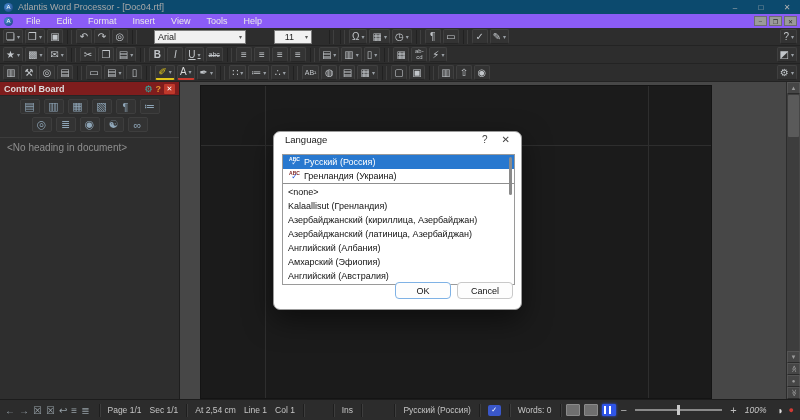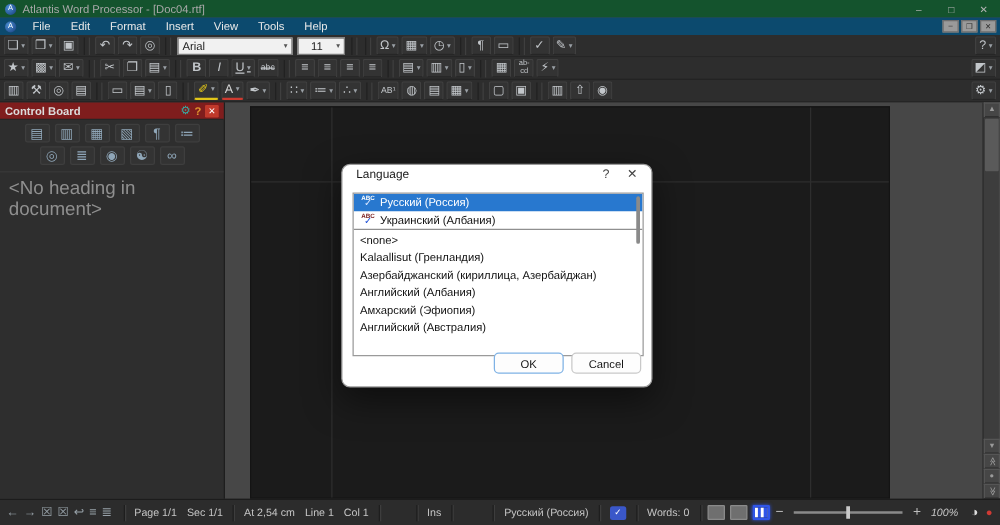--- a/index.html
+++ b/index.html
@@ -1,55 +1,55 @@
 <!DOCTYPE html>
 <html><head>
 <meta charset="utf-8">
 <style>
   html,body{margin:0;padding:0;background:#000;}
   *{box-sizing:border-box;font-family:"Liberation Sans","DejaVu Sans",sans-serif;}
   #app{position:relative;width:800px;height:420px;background:#474747;overflow:hidden;}
 
   
-  .titlebar{position:absolute;left:0;top:0;width:800px;height:14px;background:#14532d;display:flex;align-items:center;color:#a9a9a9;font-size:9px;}
+  .titlebar{position:absolute;left:0;top:0;width:800px;height:14px;background:#0c4a6e;display:flex;align-items:center;color:#a9a9a9;font-size:9px;}
   .applogo{width:9px;height:9px;border-radius:50%;background:radial-gradient(circle at 35% 35%,#4a8fd4,#163a78);color:#fff;font-size:6px;display:flex;align-items:center;justify-content:center;margin:0 5px 0 4px;}
   .wbtns{margin-left:auto;display:flex;height:100%;}
   .wbtn{width:26px;height:100%;display:flex;align-items:center;justify-content:center;color:#b5b5b5;font-size:8px;}
 
   
-  .menubar{position:absolute;left:0;top:14px;width:800px;height:14px;background:#0c4a6e;display:flex;align-items:center;color:#e8e8e8;font-size:9px;}
+  .menubar{position:absolute;left:0;top:14px;width:800px;height:14px;background:#8b5cf6;display:flex;align-items:center;color:#e8e8e8;font-size:9px;}
   .mitem{padding:0 8px;height:100%;display:flex;align-items:center;}
   .mdib{width:13px;height:10px;background:#9a9a9a;border:1px solid #6e6e6e;color:#2a2a2a;font-size:6px;display:flex;align-items:center;justify-content:center;margin-left:2px;}
   .mdibs{margin-left:auto;display:flex;align-items:center;padding-right:3px;}
 
   
   .trow{position:absolute;left:0;width:800px;height:18px;background:#2d2d2d;border-bottom:1px solid #232323;display:flex;align-items:center;padding:0 2px;}
   .tbtn{height:15px;min-width:16px;padding:0 2px;display:inline-flex;align-items:center;justify-content:center;font-size:10px;line-height:1;color:#c2c6ca;background:#333333;border:1px solid #404040;border-bottom-color:#262626;border-radius:2px;margin:0 1px;}
   .dd::after{content:"▾";font-size:6px;color:#9aa0a6;margin-left:2px;}
   .tsep{width:5px;height:14px;border-left:1px solid #212121;border-right:1px solid #3f3f3f;margin:0 3px;}
-  .combo{display:inline-flex;align-items:center;background:#f1f1f1;color:#222;border:1px solid #7c7c7c;height:14px;font-size:9px;padding:0 3px;margin:0 2px;}
+  .combo{display:inline-flex;align-items:center;background:#f1f1f1;color:#222;border:1px solid #7c7c7c;height:14px;font-size:9px;padding:0 3px;margin:0 14px;}
   .combo::after{content:"▾";font-size:6px;color:#555;margin-left:4px;}
   .spacer{flex:1;}
   .b-bold{font-weight:bold;} .b-italic{font-style:italic;} .b-under{text-decoration:underline;}
   .strike{text-decoration:line-through;font-size:7px;}
   .c-yellow{color:#e2c619;border-bottom:2px solid #e2c619;} .c-red{color:#d8d8d8;border-bottom:2px solid #cf3b30;}
   .small2{font-size:6px;line-height:.9;white-space:pre-line;text-align:center;}
   .sup{font-size:7px;}
 
   
   .main{position:absolute;left:0;top:82px;width:800px;height:317px;}
   .panel{position:absolute;left:0;top:0;width:180px;height:100%;background:#2e2e2e;border-right:1px solid #1e1e1e;}
   .phead{height:14px;display:flex;align-items:center;background:#7f1d1d;border-bottom:1px solid #262626;padding:0 4px;color:#dcdcdc;font-size:9px;font-weight:bold;}
   .phicons{margin-left:auto;display:flex;align-items:center;gap:3px;}
   .pgear{color:#35b0a8;font-size:9px;} .phelp{color:#e0962f;font-size:9px;font-weight:bold;}
   .pclose{width:11px;height:10px;background:#c0392b;color:#fff;font-size:7px;display:flex;align-items:center;justify-content:center;border-radius:1px;}
   .pirow{display:flex;justify-content:center;gap:4px;margin-top:3px;}
   .pibtn{width:20px;height:15px;display:flex;align-items:center;justify-content:center;color:#8fa6b8;font-size:11px;background:#333;border:1px solid #3e3e3e;border-radius:2px;}
   .pdivider{height:1px;background:#242424;border-bottom:1px solid #3c3c3c;margin:5px 0 4px 0;}
-  .noheading{color:#8f8f8f;font-size:15px;padding-left:7px;}
+  .noheading{color:#8f8f8f;font-size:10px;padding-left:7px;}
 
   .docarea{position:absolute;left:180px;top:0;width:620px;height:100%;background:#474747;}
   .page{position:absolute;left:20px;top:3px;width:512px;height:314px;background:#1b1b1b;border:1px solid #141414;}
   .mg-v{position:absolute;top:0;width:1px;height:100%;background:#2e2e2e;}
   .mg-h{position:absolute;left:0;width:100%;height:1px;background:#2e2e2e;}
 
   .vscroll{position:absolute;right:1px;top:0;width:13px;height:100%;background:#3d3d3d;border-left:1px solid #2c2c2c;}
   .scbtn{width:13px;height:12px;background:#464646;color:#9a9a9a;font-size:6px;display:flex;align-items:center;justify-content:center;border:1px solid #555;border-bottom-color:#2a2a2a;}
   .scthumb{position:absolute;left:1px;top:13px;width:11px;height:42px;background:#5a5a5a;border-radius:1px;}
   .scbot{position:absolute;bottom:0;left:0;}
@@ -280,31 +280,34 @@
             <i>ABC</i>
             <b>✓</b>
           </span>
         <span class="ltxt">Русский (Россия)</span>
       </div>
       <div class="lrow">
         <span class="spell">
             <i>ABC</i>
             <b>✓</b>
           </span>
-        <span class="ltxt">Украинский (Албания)</span>
+        <span class="ltxt">Гренландия (Украина)</span>
       </div>
       <div class="lsep"></div>
       <div class="lrow">
           <span class="ltxt">&lt;none&gt;</span>
         </div>
       <div class="lrow">
           <span class="ltxt">Kalaallisut (Гренландия)</span>
         </div>
       <div class="lrow">
           <span class="ltxt">Азербайджанский (кириллица, Азербайджан)</span>
+        </div>
+      <div class="lrow">
+          <span class="ltxt">Азербайджанский (латиница, Азербайджан)</span>
         </div>
       <div class="lrow">
           <span class="ltxt">Английский (Албания)</span>
         </div>
       <div class="lrow">
           <span class="ltxt">Амхарский (Эфиопия)</span>
         </div>
       <div class="lrow">
           <span class="ltxt">Английский (Австралия)</span>
         </div>

